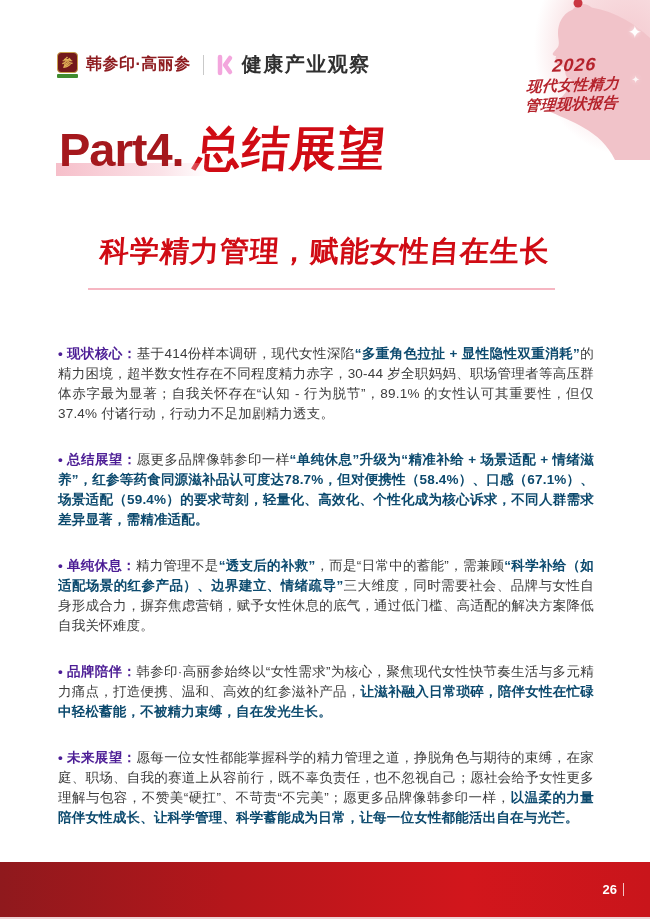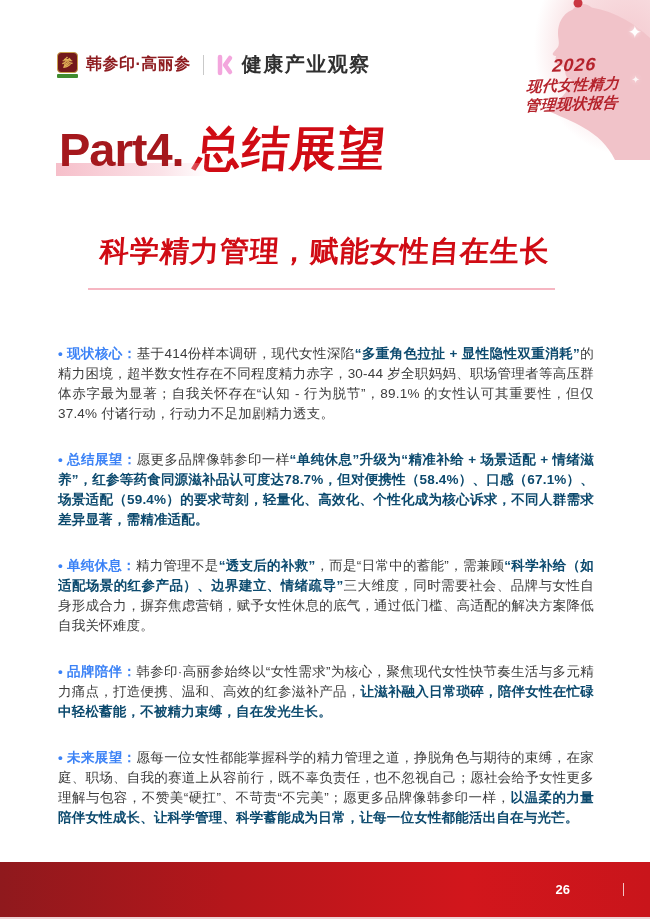--- a/index.html
+++ b/index.html
@@ -54,28 +54,28 @@
   
   .headline{
     position:absolute;top:232px;left:0;width:100%;text-align:center;
     font-size:29px;font-weight:900;color:#d00b14;letter-spacing:1px;
     transform:skewX(-4deg);
   }
   .headline-rule{position:absolute;top:288px;left:88px;width:467px;height:2px;background:#f6b6c2;}
   
   .content{position:absolute;top:344px;left:58px;width:536px;}
   .para{margin:0 0 26px 0;font-size:13.5px;line-height:20px;color:#3c3c3c;text-align:justify;letter-spacing:.2px;}
-  .plabel{color:#3b82f6;font-weight:800;}
+  .plabel{color:#4c1d95;font-weight:800;}
   .seg.red{color:#0c4a6e;font-weight:700;}
   
   .footer{
     position:absolute;left:0;right:0;bottom:0;height:55px;
     background:linear-gradient(90deg,#8f191d 0%,#b5161b 35%,#d2161c 72%,#c9151b 100%);
     border-bottom:2px solid #edd3d5;box-sizing:content-box;
-    display:flex;align-items:center;justify-content:flex-end;padding-right:20px;gap:47px;
+    display:flex;align-items:center;justify-content:flex-end;padding-right:20px;
   }
   .footer .pageno{color:#ffffff;font-size:13px;font-weight:600;}
   .footer .fdiv{width:1px;height:13px;background:rgba(255,255,255,.75);margin:0 6px;}
   .footer .ftitle{color:#ffffff;font-size:13px;font-weight:600;letter-spacing:.5px;}
 </style>
 </head>
 <body>
 
 <div class="page">
 

